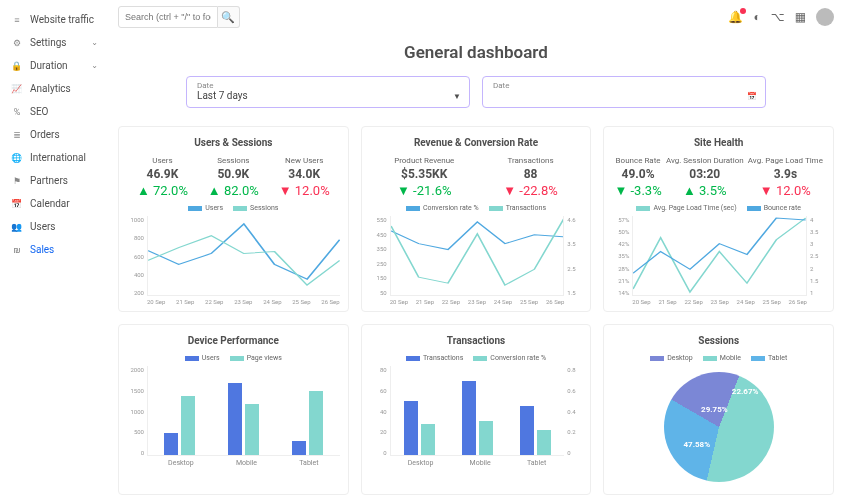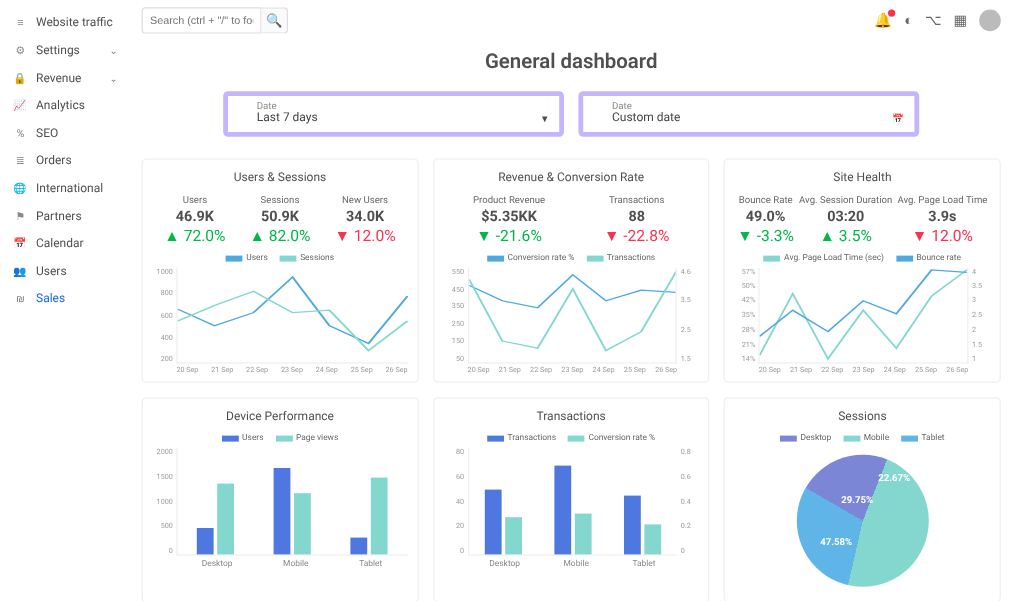--- a/index.html
+++ b/index.html
@@ -17,27 +17,27 @@
 .topbar{display:flex;align-items:center;gap:8px;margin-bottom:14px}
 .search{display:flex;align-items:center;gap:0}
 .search input{width:100px;height:22px;border:1px solid #ddd;border-radius:3px 0 0 3px;padding:0 6px;font-size:9px;color:#666}
 .search-btn{width:22px;height:22px;border:1px solid #ddd;border-left:none;border-radius:0 3px 3px 0;background:#fafafa;display:flex;align-items:center;justify-content:center;cursor:pointer}
 .top-icons{margin-left:auto;display:flex;align-items:center;gap:10px;color:#666;font-size:12px}
 .top-icons .bell{position:relative}
 .top-icons .bell .dot{position:absolute;top:-2px;right:-2px;width:6px;height:6px;background:#f93154;border-radius:50%}
 .avatar{width:18px;height:18px;border-radius:50%;background:#bbb}
 h1.title{text-align:center;font-weight:600;font-size:17px;color:#4f4f4f;margin:10px 0 14px}
 .date-row{display:flex;gap:12px;margin:0 auto 18px;max-width:580px}
-.date-box{flex:1;border:4px solid #c4b5fd;border-radius:4px;padding:4px 24px 6px;position:relative}
+.date-box{flex:1;border:1px solid #c4b5fd;border-radius:4px;padding:4px 10px 6px;position:relative}
 .date-box .lbl{font-size:8px;color:#888}
 .date-box .val{font-size:10px;color:#444}
 .date-box .caret{position:absolute;right:8px;bottom:6px;font-size:8px}
 .grid{display:grid;grid-template-columns:repeat(3,1fr);gap:12px}
 .card{border:1px solid #eee;border-radius:4px;padding:10px 8px 6px}
-.card-title{text-align:center;font-weight:400;font-size:10px;color:#4f4f4f;margin-bottom:8px}
+.card-title{text-align:center;font-weight:700;font-size:10px;color:#4f4f4f;margin-bottom:8px}
 .stats{display:flex;justify-content:space-around;margin-bottom:6px}
 .stat{text-align:center}
 .stat .lbl{font-size:8px;color:#666;margin-bottom:2px}
 .stat .val{font-size:12px;font-weight:700;color:#4f4f4f}
 .stat .delta{font-size:13px;margin-top:2px}
 .up{color:#00b74a}.down{color:#f93154}
 .legend{display:flex;justify-content:center;gap:10px;font-size:7px;color:#666;margin-bottom:4px;flex-wrap:wrap}
 .legend .item{display:flex;align-items:center;gap:3px}
 .swatch{width:14px;height:5px}
 .chart{position:relative;height:80px;display:flex}
@@ -66,21 +66,21 @@
           <span class="ico">≡</span>
           <span>Website traffic</span>
         </li>
         <li class="nav-item">
           <span class="ico">⚙</span>
           <span>Settings</span>
           <span class="chev">⌄</span>
         </li>
         <li class="nav-item">
           <span class="ico">🔒</span>
-          <span>Revenue</span>
+          <span>Duration</span>
           <span class="chev">⌄</span>
         </li>
         <li class="nav-item">
           <span class="ico">📈</span>
           <span>Analytics</span>
         </li>
         <li class="nav-item">
           <span class="ico">%</span>
           <span>SEO</span>
         </li>
@@ -131,21 +131,20 @@
   <h1 class="title">General dashboard</h1>
 
   <div class="date-row">
     <div class="date-box">
       <div class="lbl">Date</div>
       <div class="val">Last 7 days</div>
       <span class="caret">▼</span>
     </div>
     <div class="date-box">
       <div class="lbl">Date</div>
-      <div class="val">Custom date</div>
       <span class="caret">📅</span>
     </div>
   </div>
 
   <div class="grid">
 
     <div class="card">
       <div class="card-title">Users &amp; Sessions</div>
       <div class="stats" id="stats-0">
             <div class="stat">

